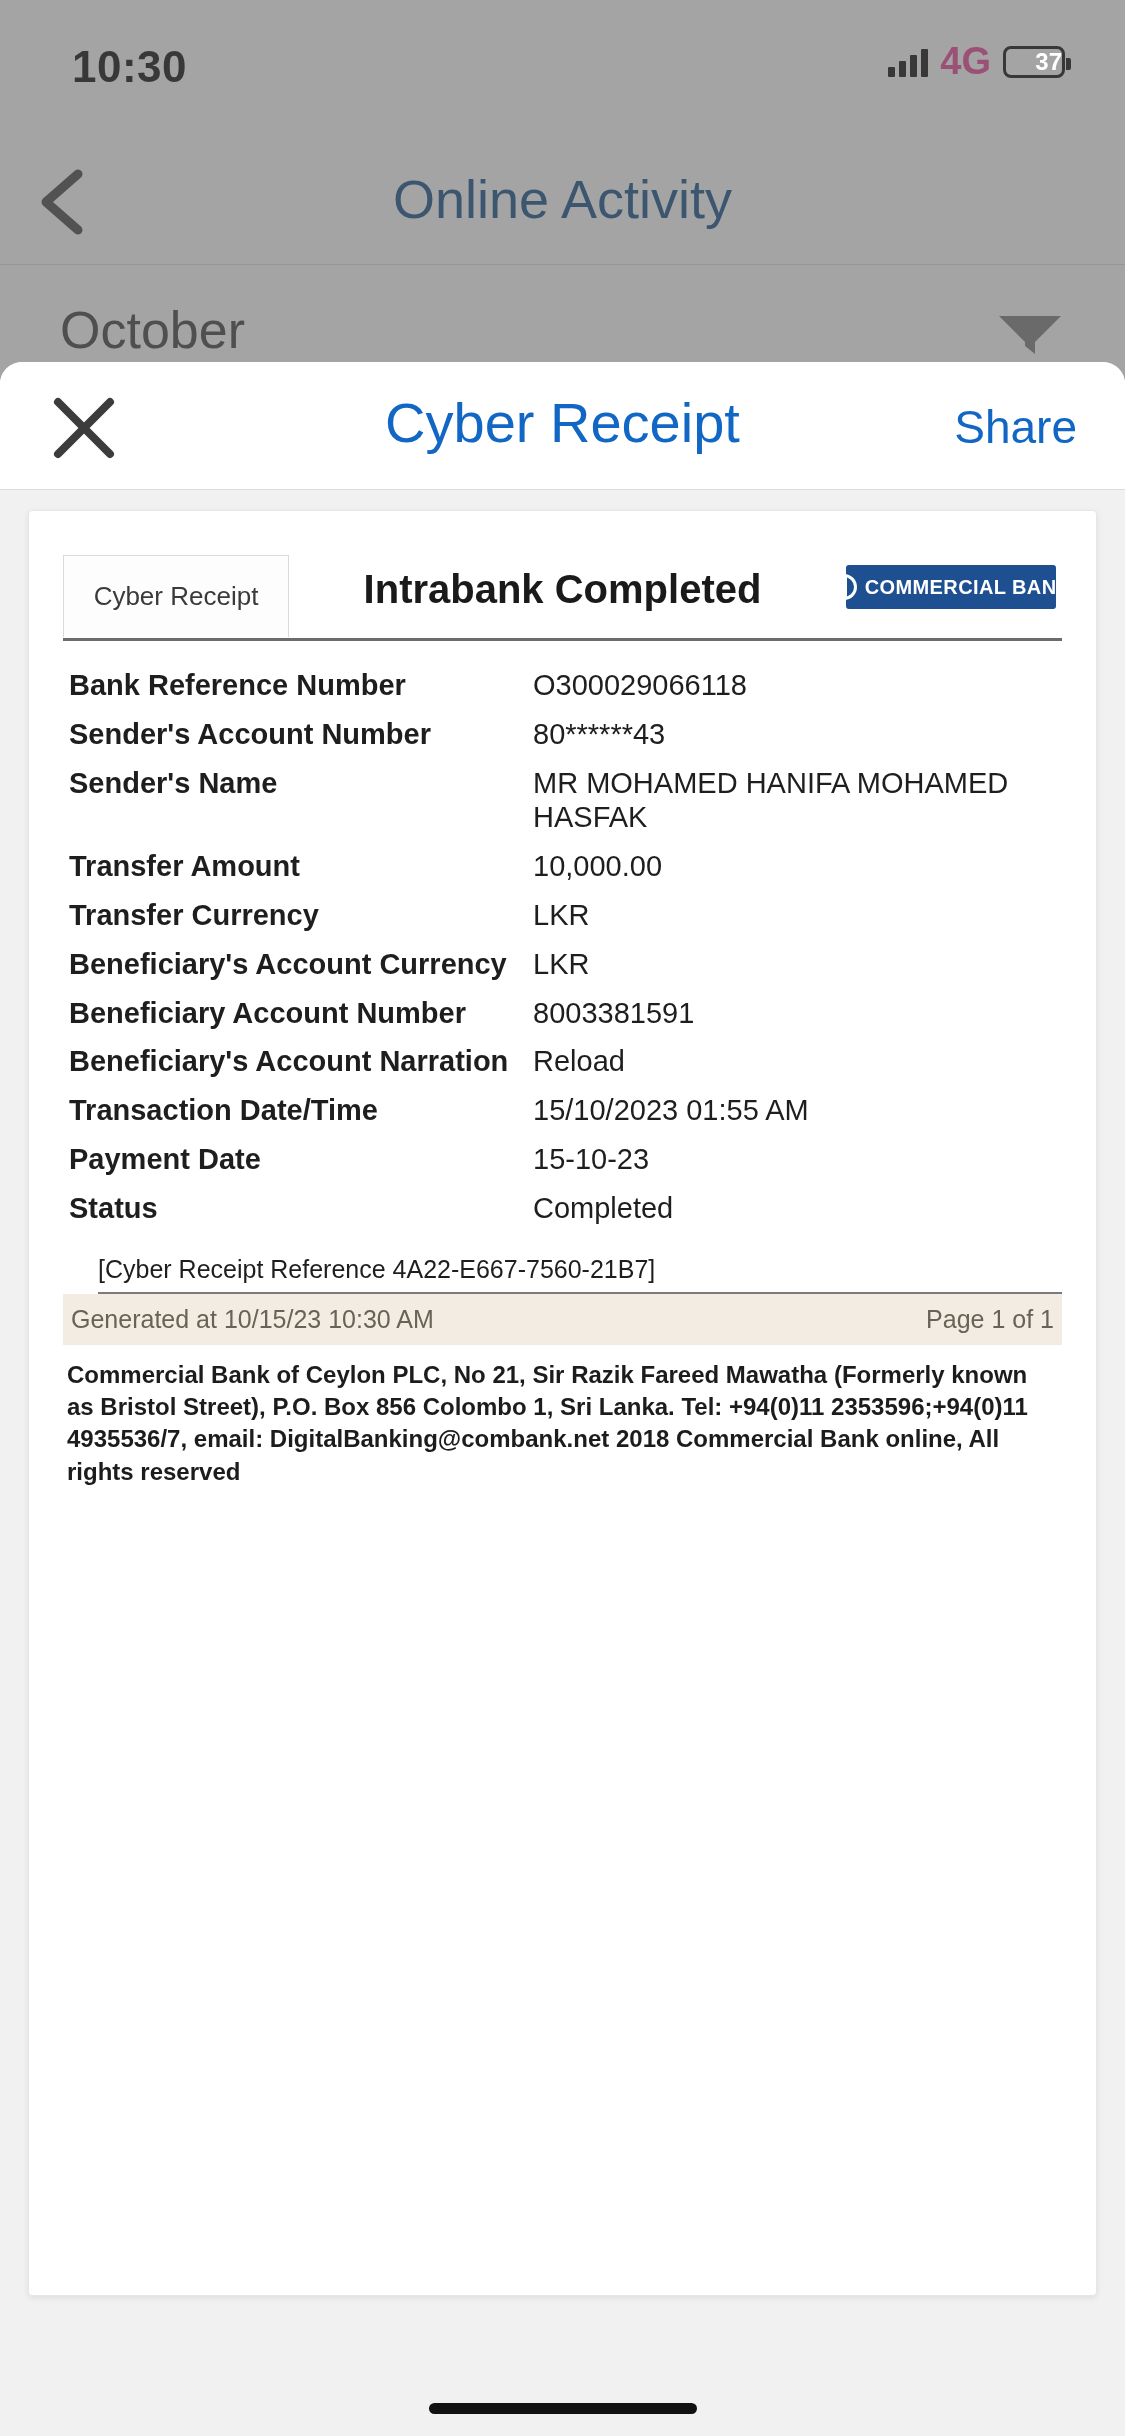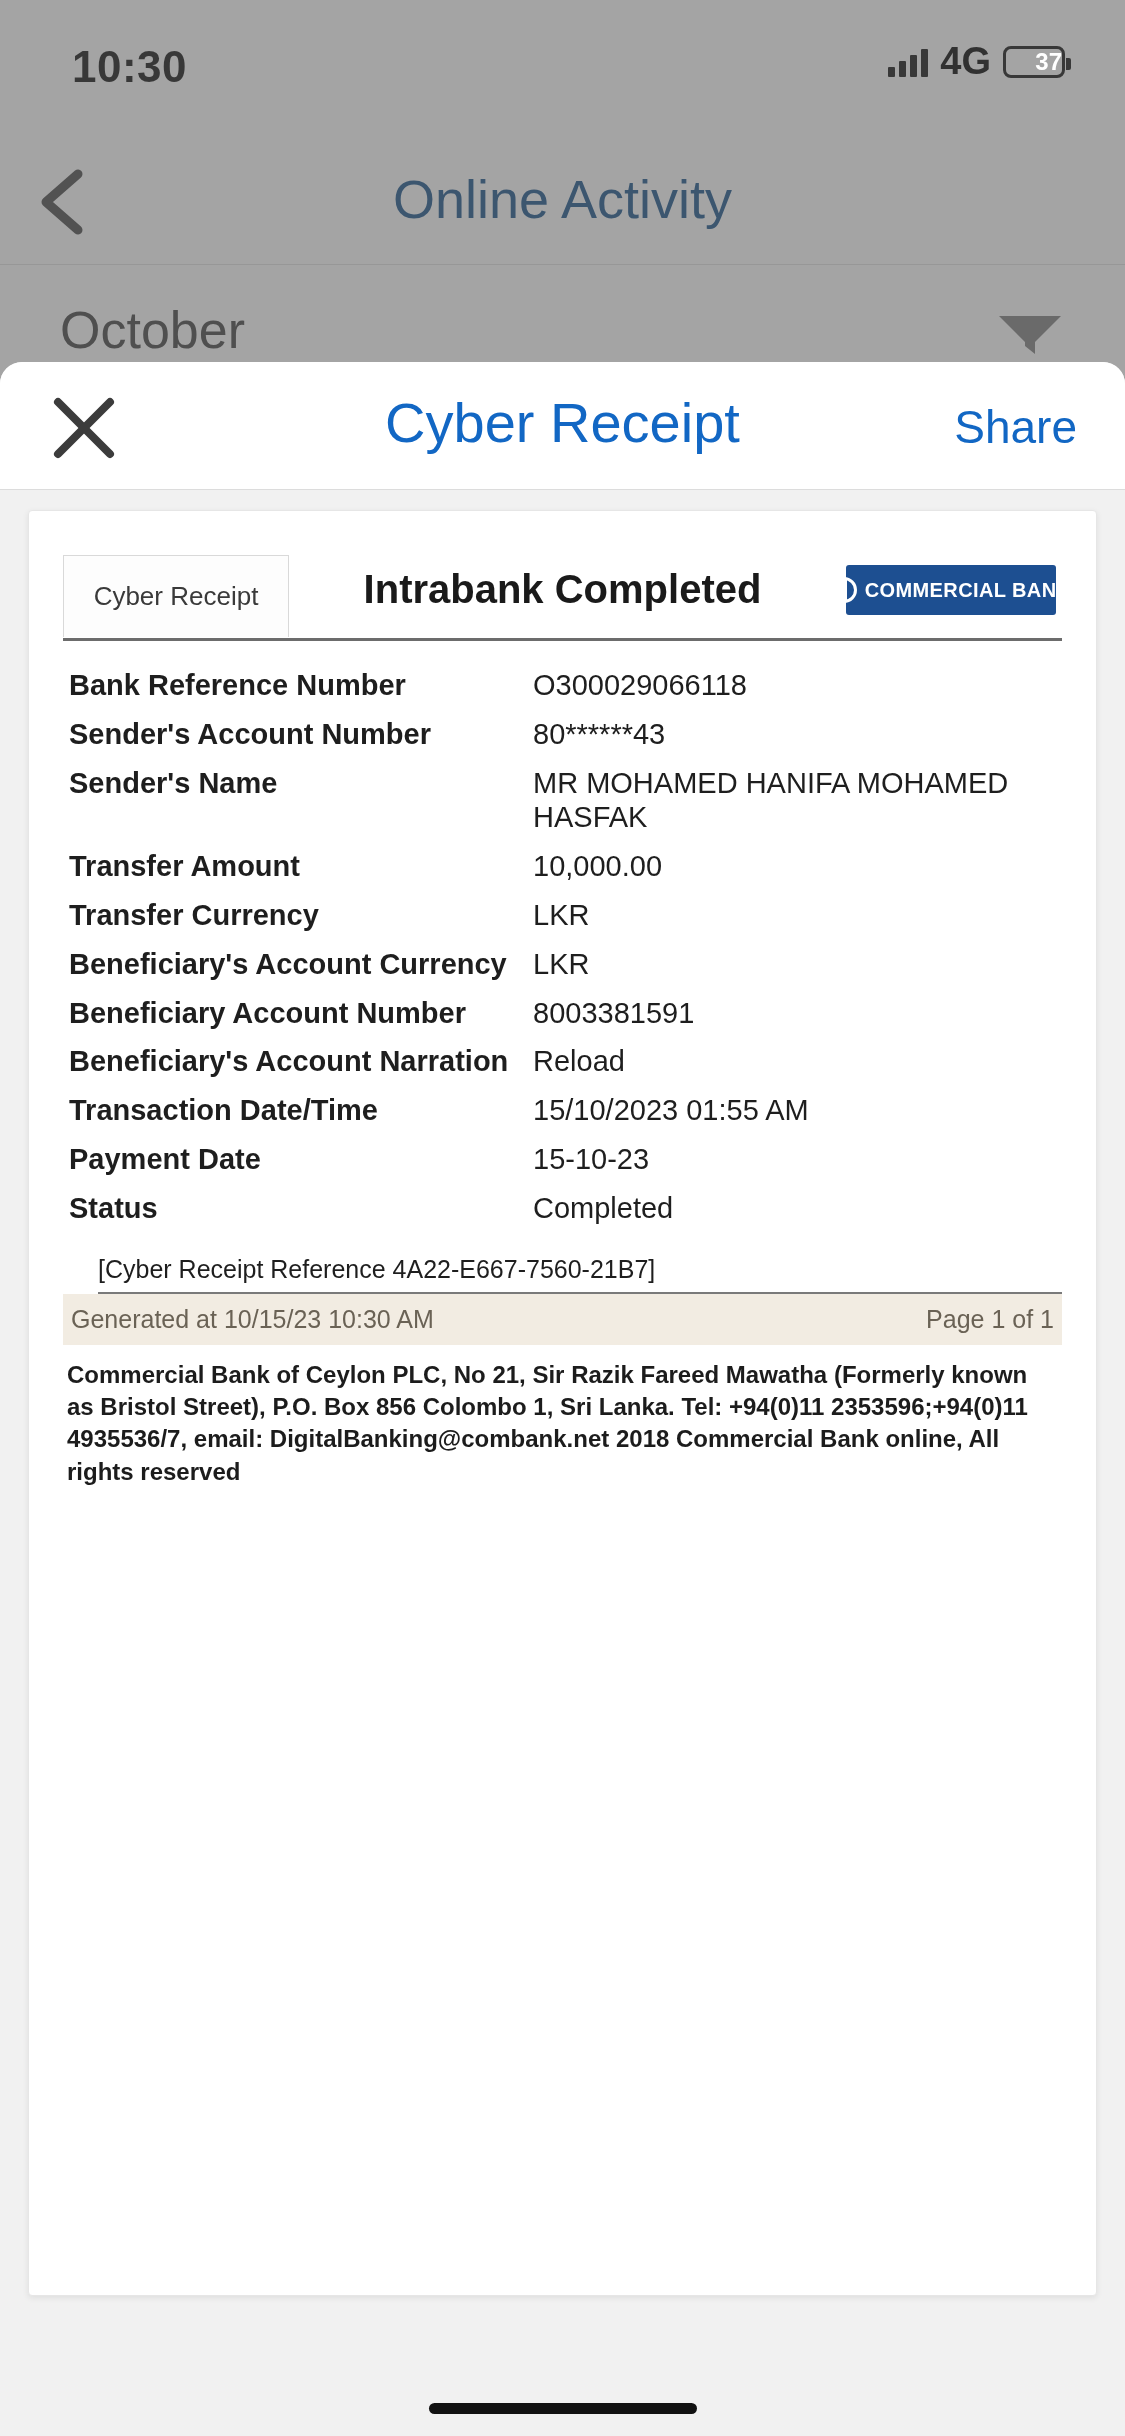--- a/index.html
+++ b/index.html
@@ -43,21 +43,21 @@
     display: flex;
     align-items: center;
     gap: 12px;
   }
   .sig-bars { display: flex; align-items: flex-end; gap: 4px; height: 30px; }
   .sig-bars i { display: block; width: 7px; background: #111; border-radius: 1px; }
   .sig-bars i:nth-child(1) { height: 10px; }
   .sig-bars i:nth-child(2) { height: 16px; }
   .sig-bars i:nth-child(3) { height: 22px; }
   .sig-bars i:nth-child(4) { height: 28px; background: #111; }
-  .net-label { font-size: 38px; font-weight: bold; color: #000000; }
+  .net-label { font-size: 38px; font-weight: bold; color: #ec4899; }
   .battery {
     position: relative;
     width: 62px; height: 32px;
     border: 3px solid #111;
     border-radius: 8px;
     display: flex; align-items: center; justify-content: center;
   }
   .battery::after {
     content: "";
     position: absolute;
@@ -220,21 +220,21 @@
     position: absolute;
     left: 0; right: 0; top: 12px;
     text-align: center;
     font-size: 40px;
     font-weight: bold;
     color: #1a1a1a;
   }
   .bank-logo {
     position: absolute;
     right: 6px; top: 10px;
-    width: 210px; height: 50px;
+    width: 210px; height: 44px;
     background: #1d4f91;
     border-radius: 3px;
     display: flex; align-items: center; justify-content: center;
     gap: 8px;
   }
   .bank-logo .mark {
     width: 26px; height: 26px;
     border-radius: 50%;
     border: 3px solid #ffffff;
     position: relative;

